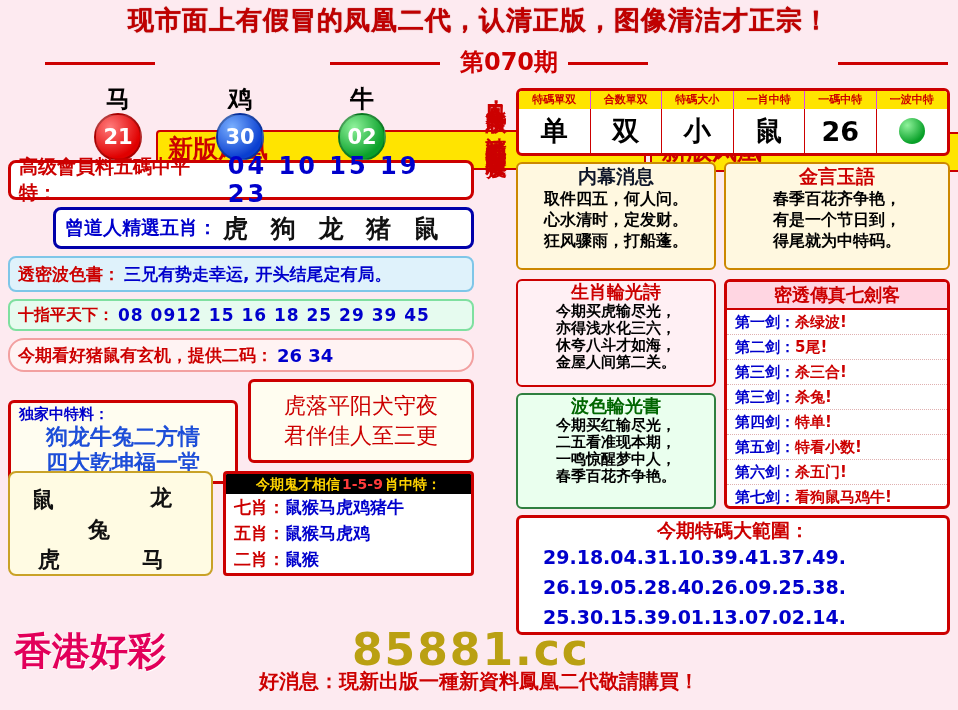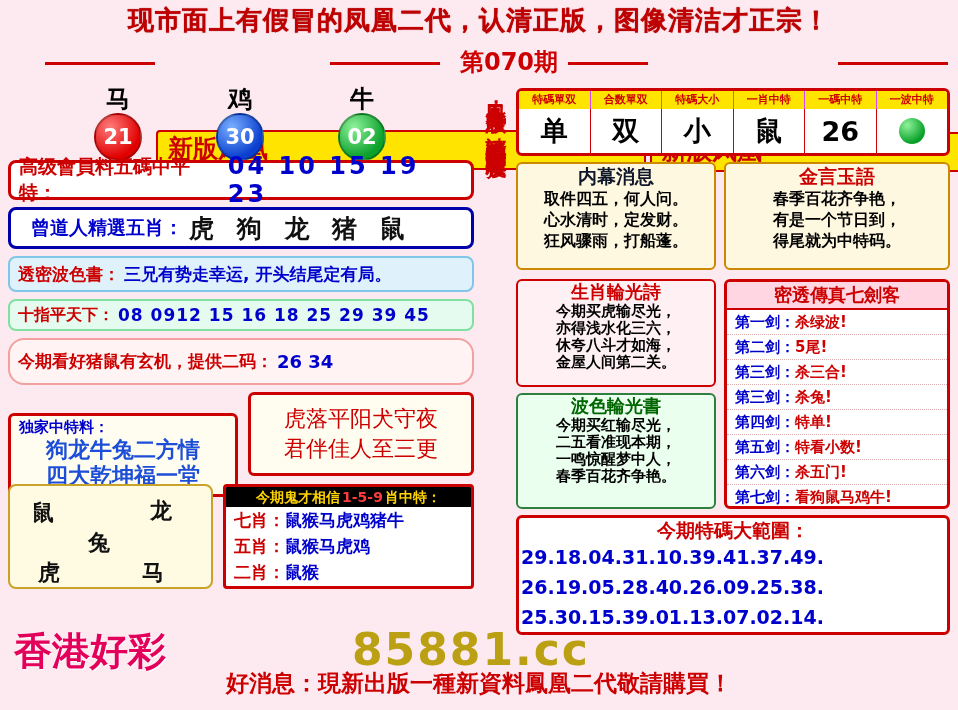--- a/index.html
+++ b/index.html
@@ -55,33 +55,33 @@
   .ball.green{background:radial-gradient(circle at 32% 28%,#8ff29b,#0aa02a 70%);}
 
   .box{
     position:relative;box-sizing:border-box;margin:0 0 7px 0;
     border-radius:8px;display:flex;align-items:center;
   }
   .b1{border:3px solid #cc0000;background:#fff;height:40px;padding:0 8px;}
   .b1 .lbl{color:#cc0000;font-size:19px;font-weight:bold;}
   .b1 .nums{color:#0000cc;font-size:24px;font-weight:bold;margin-left:6px;letter-spacing:3px;}
 
-  .b2{border:3px solid #0000aa;background:#fff;height:42px;padding:0 20px;}
+  .b2{border:3px solid #0000aa;background:#fff;height:42px;padding:0 9px;margin-left:45px;}
   .b2 .lbl{color:#0000cc;font-size:19px;font-weight:bold;}
   .b2 .nums{color:#111;font-size:25px;font-weight:bold;margin-left:6px;letter-spacing:7px;}
 
   .b3{border:2px solid #7fc6e8;background:#dff2fb;height:36px;padding:0 8px;}
   .b3 .lbl{color:#cc0000;font-size:17px;font-weight:bold;}
   .b3 .txt{color:#0000cc;font-size:17px;font-weight:bold;margin-left:4px;}
 
   .b4{border:2px solid #7fe0a0;background:#e6fbef;height:32px;padding:0 8px;}
   .b4 .lbl{color:#cc0000;font-size:16px;font-weight:bold;}
   .b4 .nums{color:#0000cc;font-size:17px;font-weight:bold;margin-left:4px;letter-spacing:1px;}
 
-  .b5{border:2px solid #f2a0a0;background:#fff3f3;height:47px;padding:0 8px;border-radius:16px;}
+  .b5{border:2px solid #f2a0a0;background:#fff3f3;height:34px;padding:0 8px;border-radius:16px;}
   .b5 .txt{color:#cc0000;font-size:17px;font-weight:bold;}
   .b5 .nums{color:#0000cc;font-size:18px;font-weight:bold;margin-left:4px;}
 
   .two-col{position:relative;height:86px;margin-bottom:6px;}
   .tc-left{
     position:absolute;left:0;top:0;width:230px;height:84px;box-sizing:border-box;
     border:3px solid #cc0000;background:#fffdf0;border-radius:6px;padding:2px 4px;text-align:center;margin-top:21px;
   }
   .tc-left .hd{color:#0000cc;font-size:15px;font-weight:bold;text-align:left;padding-left:4px;}
   .tc-left .l1,.tc-left .l2{color:#1d4ed8;font-size:22px;font-weight:bold;line-height:26px;}
@@ -175,34 +175,34 @@
     border-bottom:2px solid #cc0000;
   }
   .qijian .row{font-size:15px;font-weight:bold;color:#cc0000;line-height:24px;padding-left:8px;border-bottom:1px dotted #e0b0b0;}
   .qijian .row .k{color:#0000cc;}
 
   .r4{
     position:relative;margin-top:6px;width:434px;height:120px;box-sizing:border-box;
     border:3px solid #cc0000;background:#fff;border-radius:6px;overflow:hidden;
   }
   .r4 .hd{color:#cc0000;font-size:19px;font-weight:bold;text-align:center;line-height:24px;}
-  .r4 .nums{color:#0000cc;font-size:19px;font-weight:bold;line-height:30px;padding-left:2px;letter-spacing:0px;}
+  .r4 .nums{color:#0000cc;font-size:19px;font-weight:bold;line-height:30px;padding-left:24px;letter-spacing:0px;}
 
   
   .wm-left{
     position:absolute;left:14px;top:626px;color:#e2005a;font-size:38px;font-weight:bold;
     text-shadow:1px 1px 0 #fff;
   }
   .wm-mid{
     position:absolute;left:352px;top:624px;color:#b59a00;font-size:44px;font-weight:bold;
     opacity:.92;letter-spacing:2px;
   }
   .bottom-line{
     position:absolute;left:0;top:668px;width:958px;text-align:center;
-    color:#cc0000;font-size:23px;font-weight:bold;
+    color:#cc0000;font-size:20px;font-weight:bold;
   }
 </style>
 </head>
 <body>
 
 <div class="page">
 
   <div class="top-banner">现市面上有假冒的凤凰二代，认清正版，图像清洁才正宗！</div>
 
   <div class="row2">

